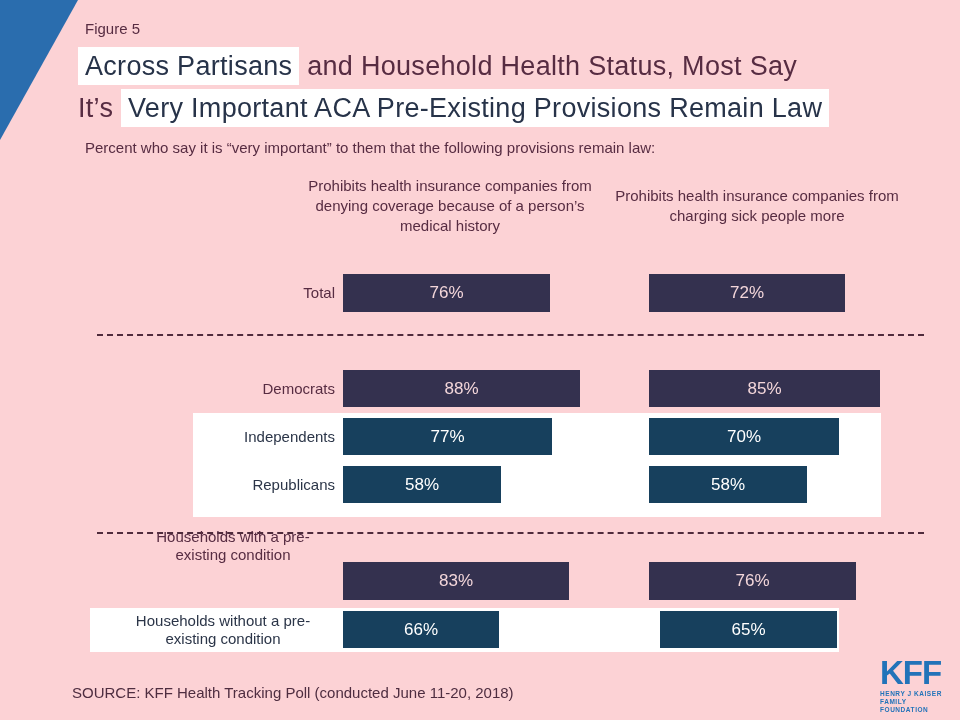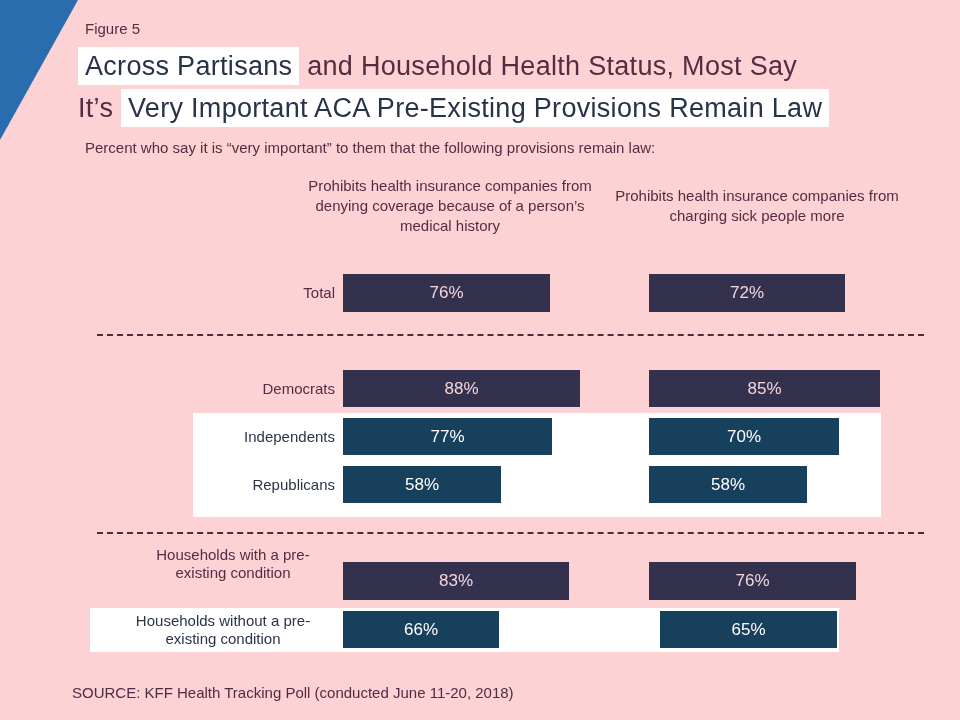--- a/index.html
+++ b/index.html
@@ -33,21 +33,21 @@
   #divider-2{top:532px;}
   
   .row-label{font-size:15px;color:#572C42;}
   .row-label.on-white{color:#2B3548;}
   .single{width:275px;left:60px;text-align:right;}
   #label-total{top:274px;height:38px;line-height:38px;}
   #label-democrats{top:370px;height:37px;line-height:37px;}
   #label-independents{top:418px;height:37px;line-height:37px;}
   #label-republicans{top:466px;height:37px;line-height:37px;}
   .double{text-align:center;line-height:18px;}
-  #label-hh-with{left:113px;top:546px;width:240px;}
+  #label-hh-with{left:113px;top:528px;width:240px;}
   #label-hh-without{left:93px;top:612px;width:260px;}
   
   .bar{height:37px;display:flex;align-items:center;justify-content:center;
        font-size:17px;}
   .bar.col1{left:343px;}
   .bar.col2{left:649px;}
   .bar-navy{background:#34314F;color:#F3D6DA;}
   .bar-teal{background:#17405D;color:#FFFFFF;}
   .r-total{top:274px;height:38px;}
   .r-democrats{top:370px;}
@@ -137,14 +137,19 @@
 
   <div class="abs bar bar-teal col1 r-hh-without" style="width: 156px;">
     <span>66%</span>
   </div>
   <div class="abs bar bar-teal col2 r-hh-without" style="width: 177px; margin-left: 11px;">
     <span>65%</span>
   </div>
 
   <div id="source-note" class="abs">SOURCE: KFF Health Tracking Poll (conducted June 11-20, 2018)</div>
 
+  <div id="kff-logo" class="abs">
+    <div class="big">KFF</div>
+    <div class="small">HENRY J KAISER</div>
+    <div class="small">FAMILY FOUNDATION</div>
+  </div>
 
 </div>
 
 </body></html>

